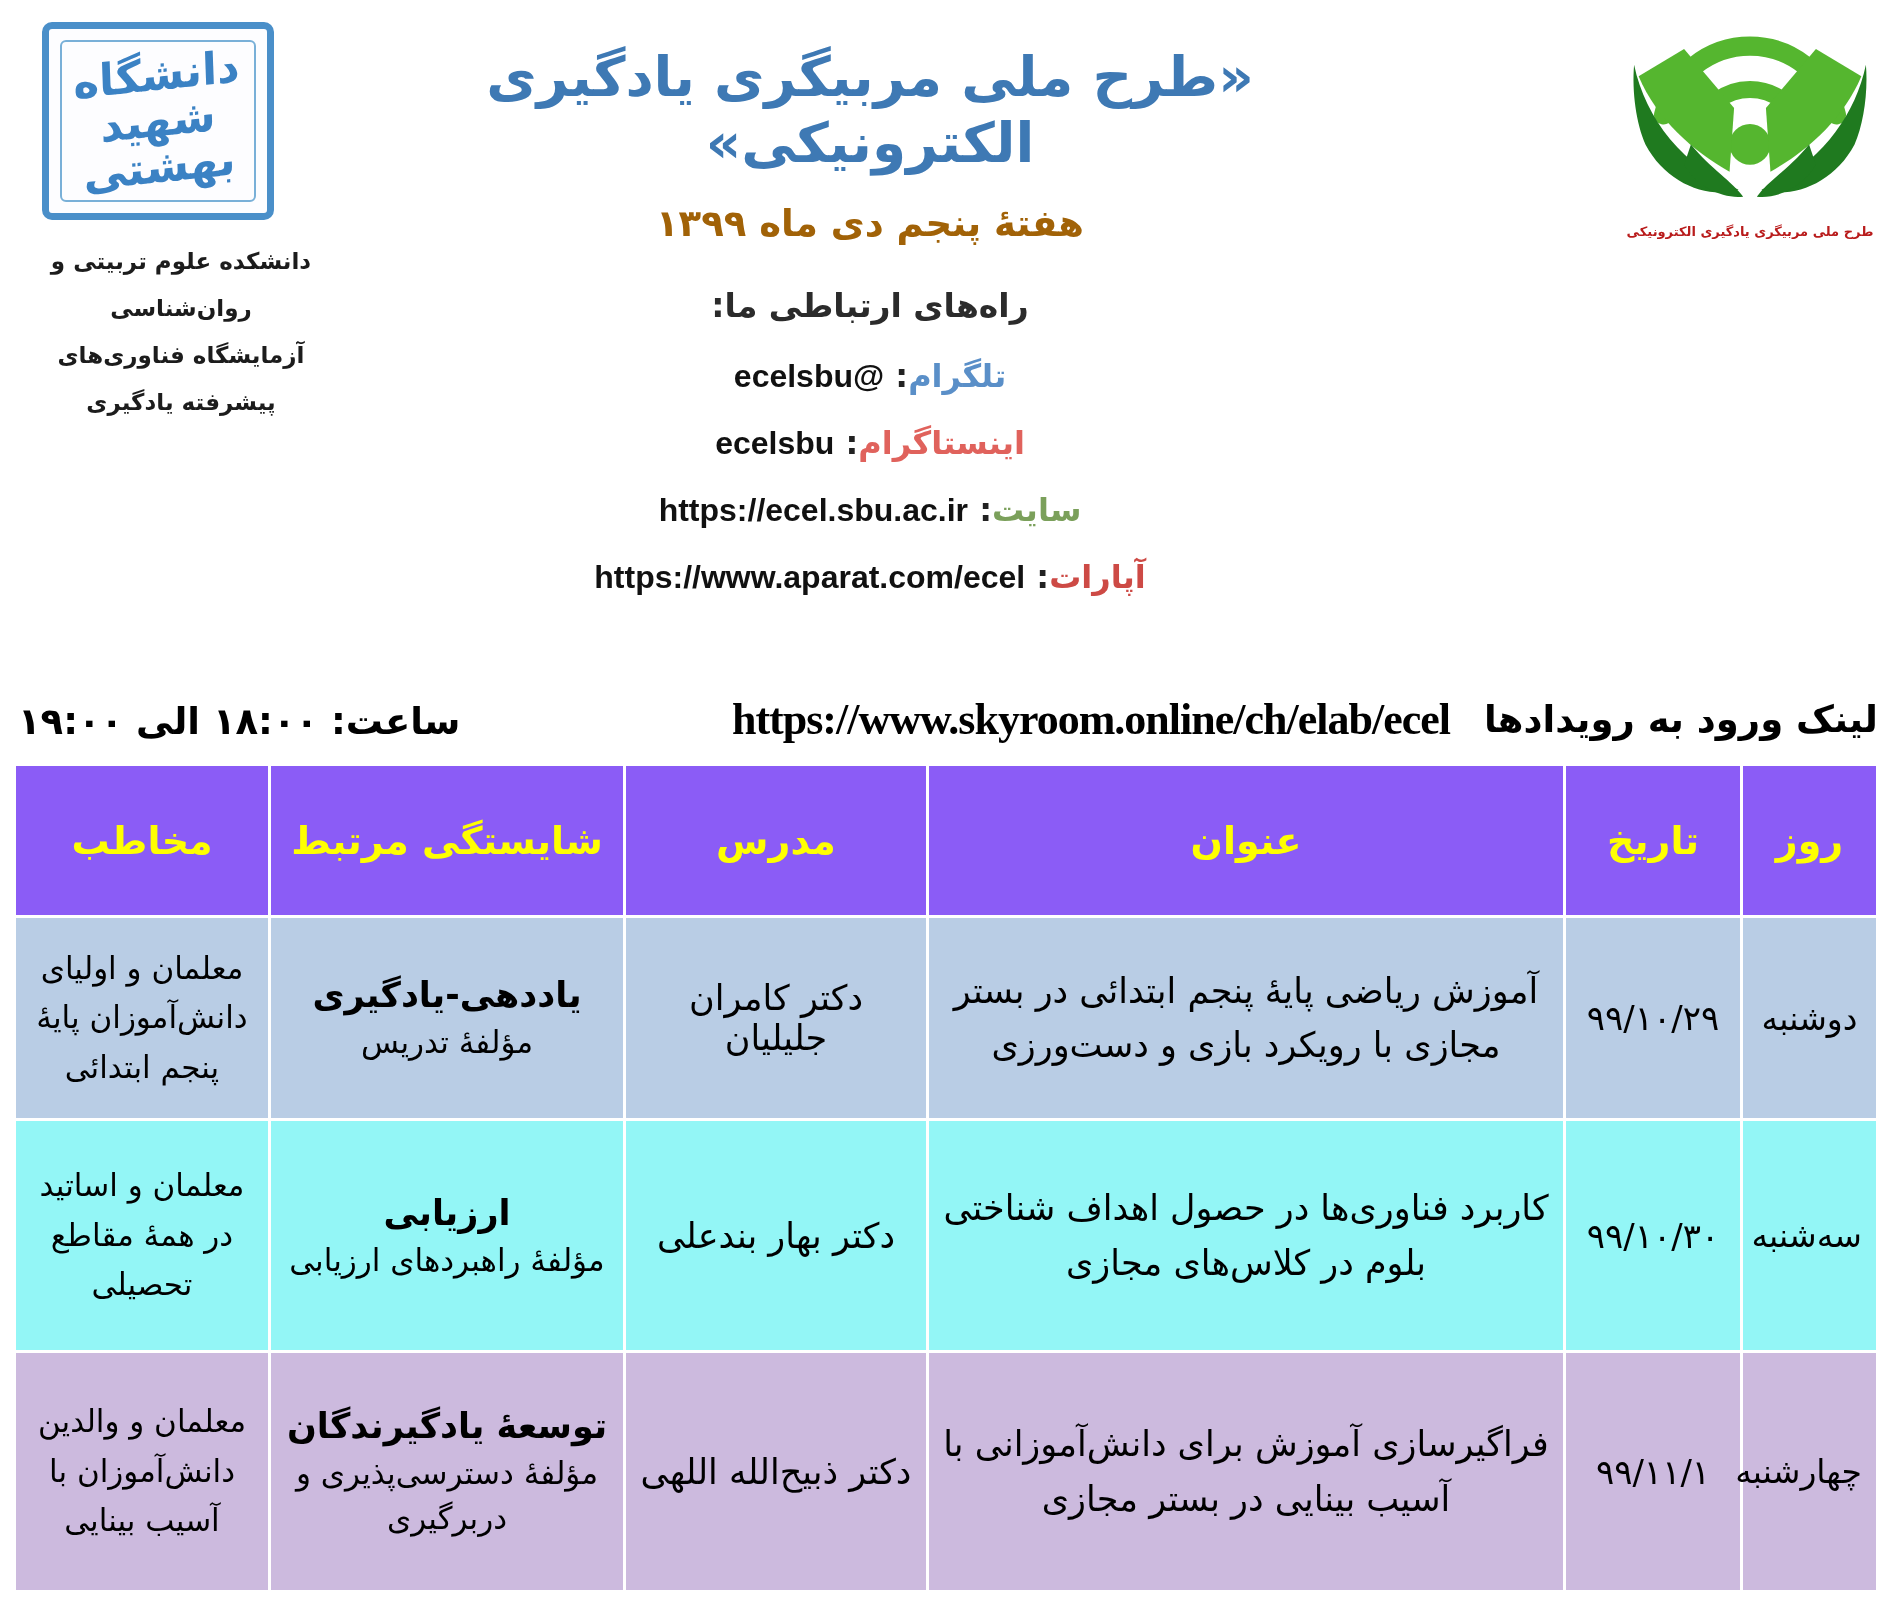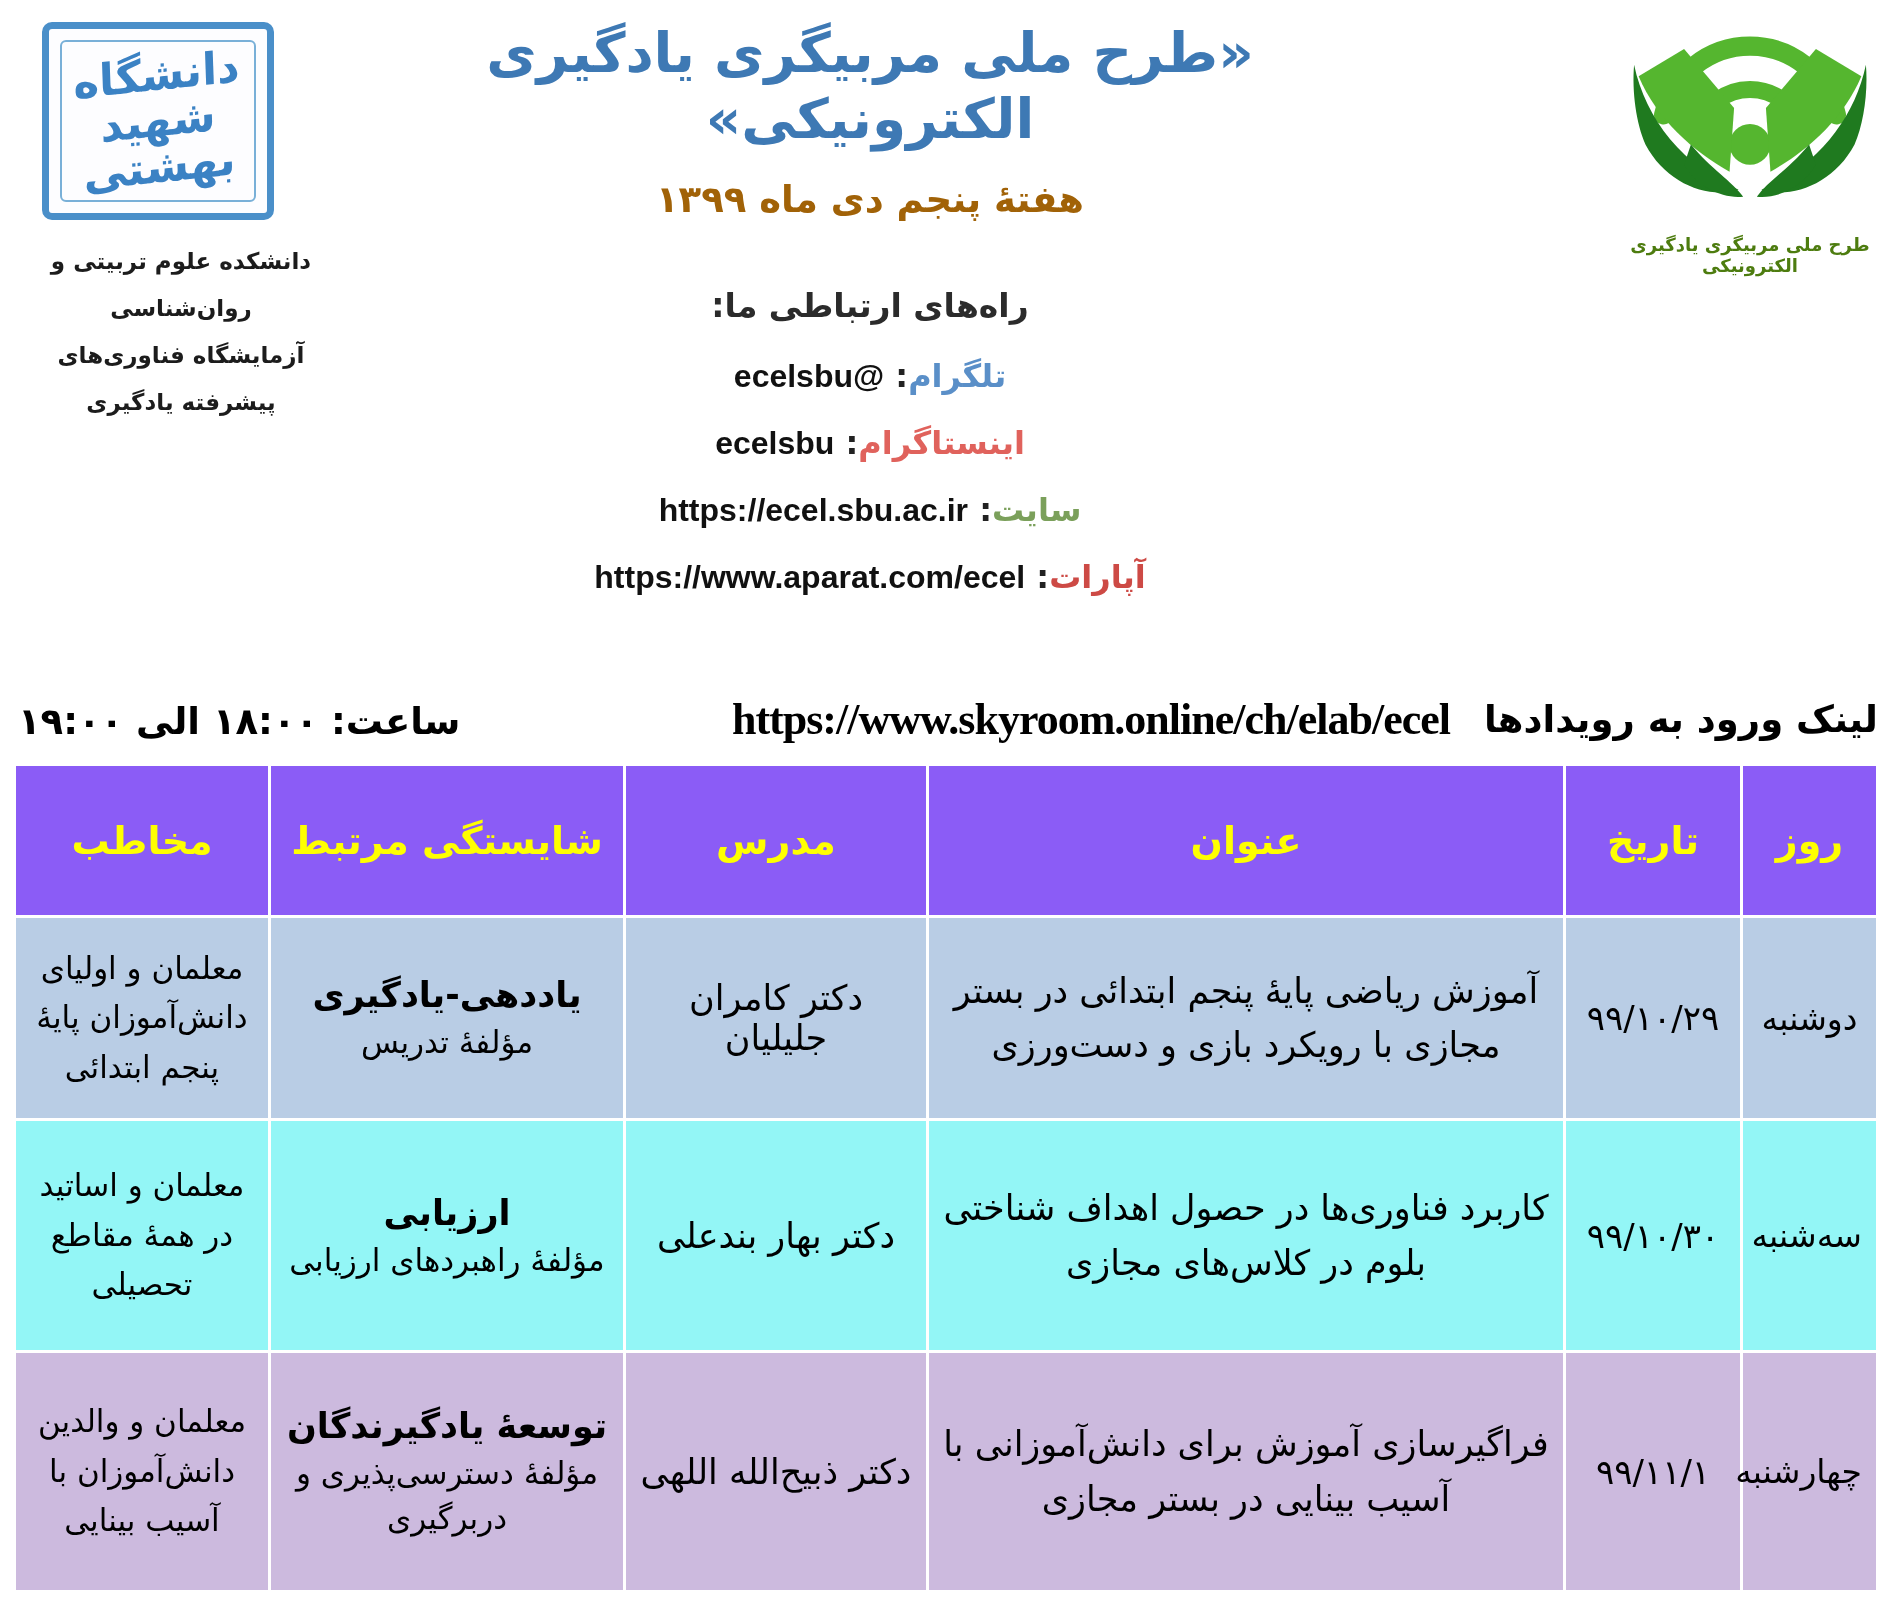--- a/index.html
+++ b/index.html
@@ -11,27 +11,27 @@
   .sbu-logo{position:absolute;left:42px;top:22px;width:232px;height:198px;
     border:7px solid #4a8fc9;border-radius:10px;background:#fdfdff;
     display:flex;align-items:center;justify-content:center;box-sizing:border-box;}
   .sbu-logo-inner{width:88%;height:86%;border:2px solid #79b0d8;border-radius:6px;
     display:flex;align-items:center;justify-content:center;overflow:hidden;}
   .sbu-callig{color:#3b82c4;font-weight:bold;font-size:44px;line-height:1.05;
     text-align:center;transform:rotate(-6deg) skewX(-4deg);white-space:normal;}
   .faculty{position:absolute;left:16px;top:238px;width:330px;text-align:center;
     font-weight:bold;font-size:23px;color:#1c1c1c;line-height:2.05;}
   
-  .title-block{position:absolute;left:330px;top:20px;width:1080px;text-align:center;}
+  .title-block{position:absolute;left:330px;top:44px;width:1080px;text-align:center;}
   .main-title{color:#3e79b4;font-weight:bold;font-size:55px;line-height:1.2;}
   .subtitle{color:#a16207;font-weight:bold;font-size:37px;margin-top:26px;}
   
   .program-logo{position:absolute;left:1608px;top:10px;width:284px;text-align:center;}
   .program-logo svg{display:block;margin:0 auto;}
-  .logo-caption{color:#4d7c0f;font-weight:bold;font-size:18px;margin-top:12px;}
+  .logo-caption{color:#b91c1c;font-weight:bold;font-size:13px;margin-top:2px;}
   
   .contact{position:absolute;left:330px;top:286px;width:1080px;text-align:center;direction:rtl;}
   .contact-heading{font-size:33px;font-weight:bold;color:#2b2b2b;margin-bottom:32px;}
   .contact-line{font-size:32px;font-weight:bold;color:#111;margin-bottom:29px;}
   .contact-line .val{font-family:"Liberation Sans","DejaVu Sans",sans-serif;font-weight:bold;}
   .lbl-telegram{color:#5a8fc8;}
   .lbl-instagram{color:#e0625c;}
   .lbl-site{color:#7ba05b;}
   .lbl-aparat{color:#cd4a45;}
   .contact-line .sep{color:#222;}

